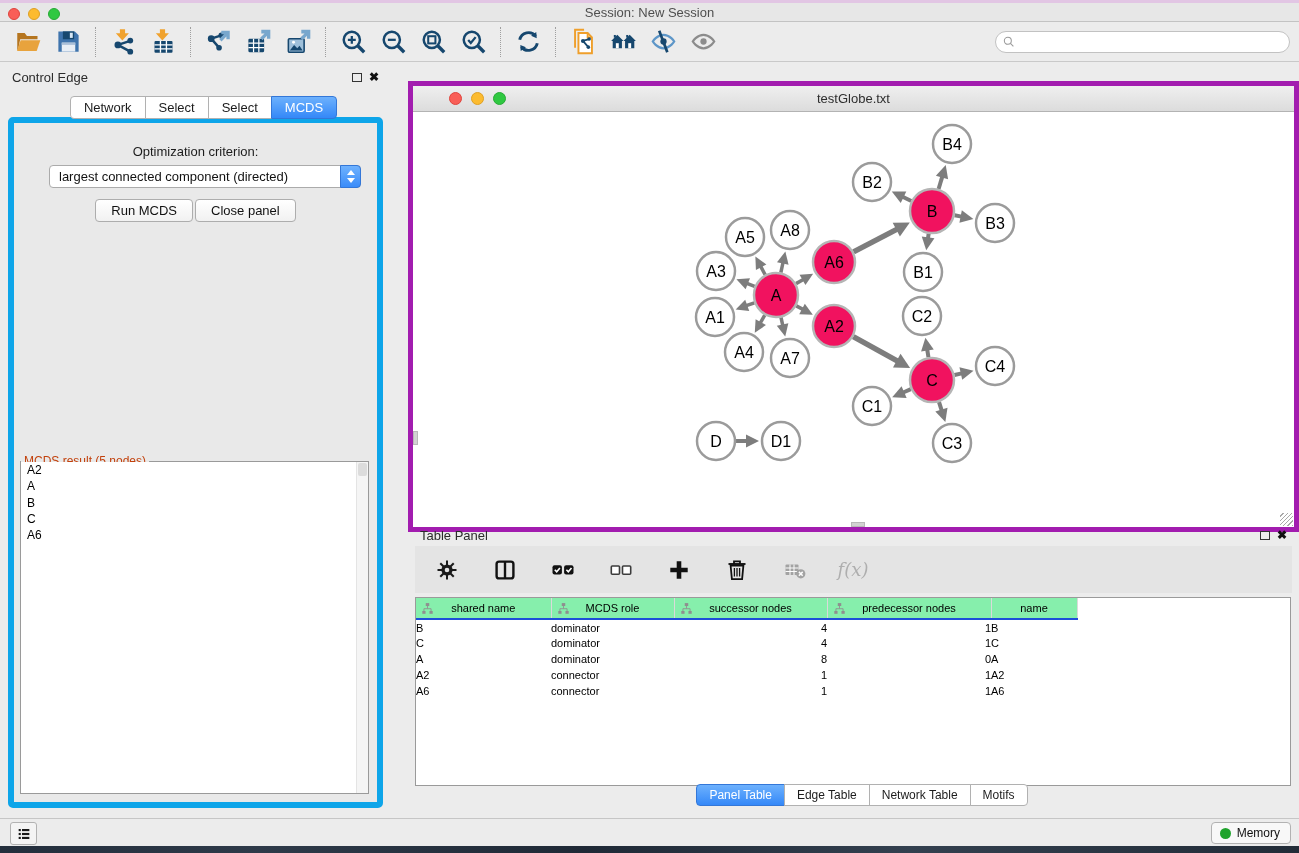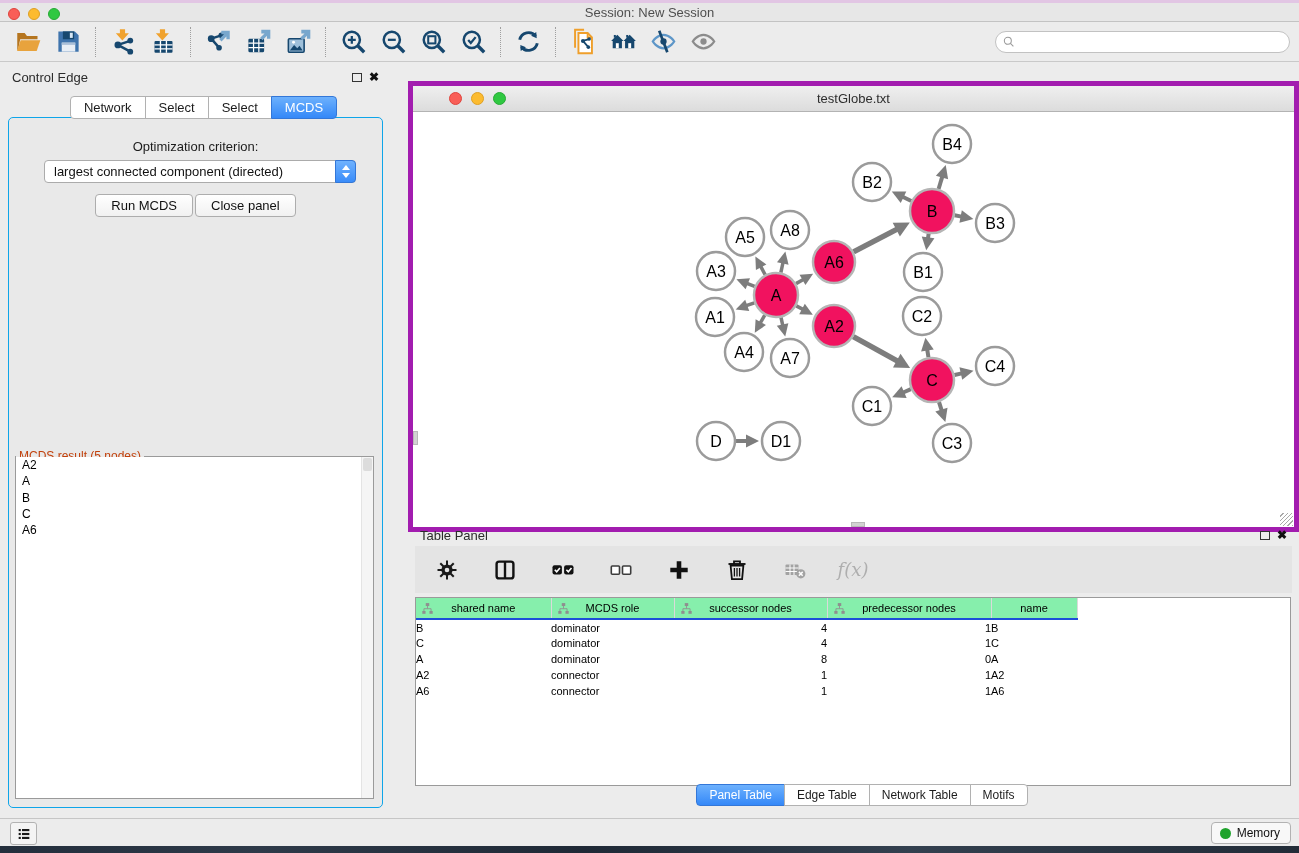--- a/index.html
+++ b/index.html
@@ -41,21 +41,21 @@
 
   .seg-row { position:absolute; left:17px; right:0; display:flex; justify-content:center; z-index:3; }
   .cp-tabs { top:34px; }
   .seg { font-size:13px; line-height:19px; padding:1px 13px; background:#fff; border:1px solid #b1b1b1;
     margin-left:-1px; color:#1c1c1c; cursor:default; }
   .seg:first-child { border-radius:4px 0 0 4px; margin-left:0; }
   .seg:last-child { border-radius:0 4px 4px 0; }
   .seg.active { background:linear-gradient(#6db1fd,#3488f8); border-color:#3377d8; color:#fff; }
 
   .cp-body { position:absolute; left:8px; right:7px; top:55px; bottom:10px; background:#e9e9e9;
-    border:1px solid #0ea5e9; border-radius:5px; }
+    border:6px solid #0ea5e9; border-radius:5px; }
   .opt-label { position:absolute; left:0; right:0; top:21px; text-align:center; font-size:13px; color:#1c1c1c; }
   .combo { position:absolute; left:35px; top:42px; width:312px; height:23px; background:#fff;
     border:1px solid #ababab; border-radius:4px; font-size:13px; line-height:21px; padding-left:9px; color:#111; }
   .combo-btn { position:absolute; right:-1px; top:-1px; width:21px; height:23px; border-radius:0 4px 4px 0;
     background:linear-gradient(#6fb2fe,#3a8cf9); border:1px solid #3377d8; }
   .chev { position:absolute; left:5.5px; width:0; height:0; border-left:4px solid transparent; border-right:4px solid transparent; }
   .chev.up { top:4px; border-bottom:5px solid #fff; }
   .chev.down { bottom:4px; border-top:5px solid #fff; }
   .btn-row { position:absolute; left:0; right:0; top:76px; display:flex; justify-content:center; gap:2px; }
   .mac-btn { height:23px; padding:0 15px; background:linear-gradient(#ffffff,#f1f1f1); border:1px solid #adadad;

